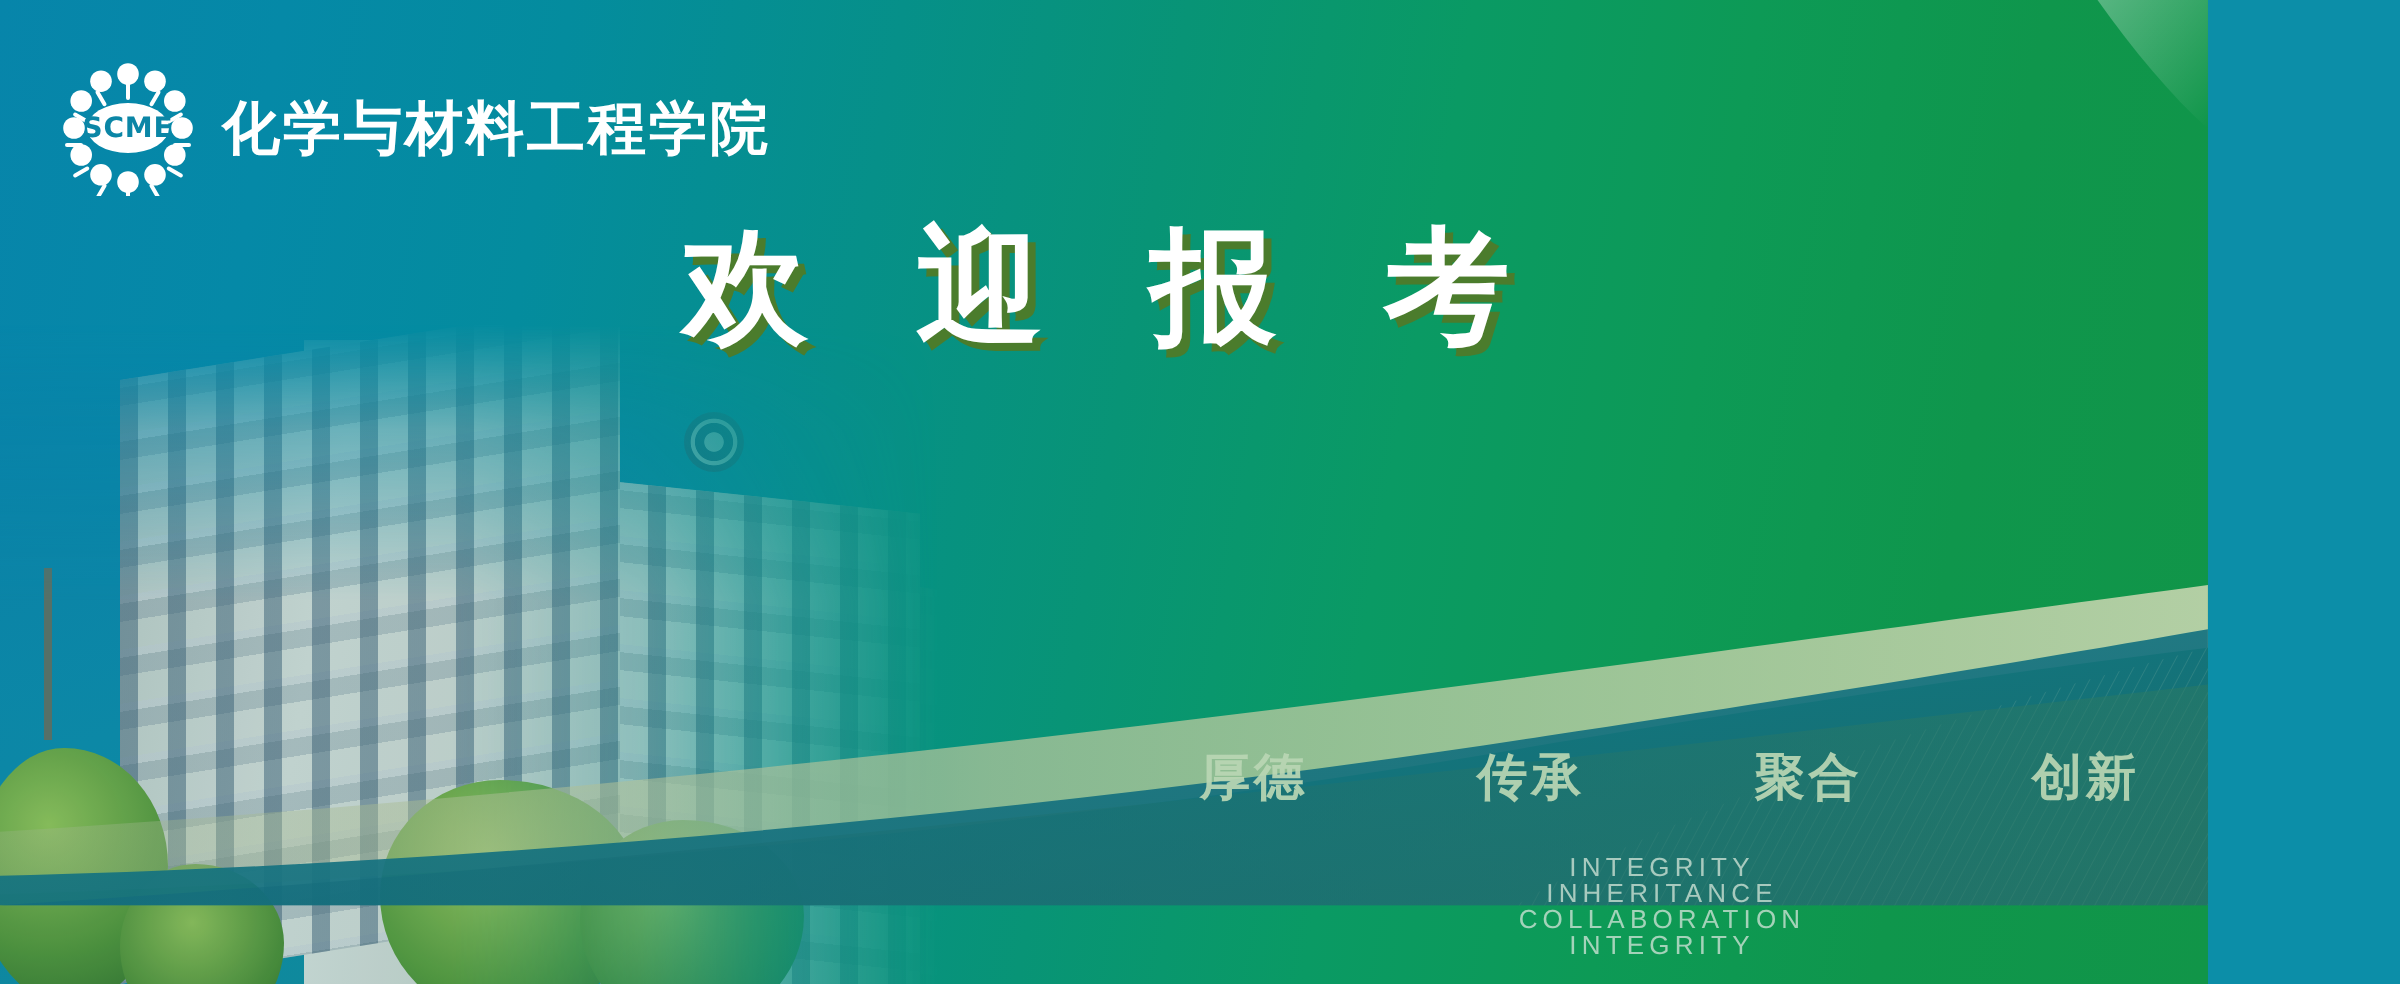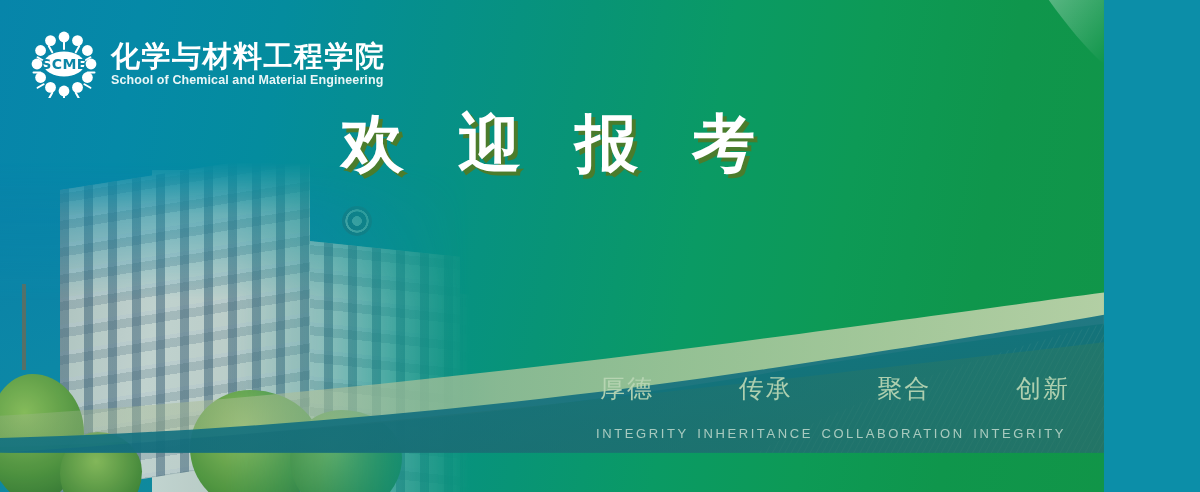--- a/index.html
+++ b/index.html
@@ -70,21 +70,21 @@
   .lamp1b{left:12px;top:116px;width:26px;height:16px;border-radius:4px;background:#7d8a6d;}
   .lamp2{left:258px;bottom:18px;width:4px;height:62px;}
   .lamp2b{left:250px;bottom:74px;width:20px;height:14px;border-radius:4px;background:#7d8a6d;}
 
   
   .ribbons{position:absolute;inset:0;}
 
   
   .masthead{position:absolute;left:30px;top:30px;display:flex;align-items:center;gap:13px;}
   .logo-mark{position:relative;width:68px;height:68px;flex:0 0 68px;}
-  .logo-text{display:flex;flex-direction:column;justify-content:center;gap:3px;}
+  .logo-text{display:flex;flex-direction:row;justify-content:center;gap:13px;}
   .logo-cn{
     color:#ffffff;font-size:29px;font-weight:700;letter-spacing:1.5px;line-height:1;
     font-family:"DejaVu Sans","Liberation Sans",sans-serif;
   }
   .logo-en{
     color:#eaf6f7;font-size:12.5px;font-weight:600;letter-spacing:.1px;line-height:1;white-space:nowrap;
   }
 
   
   .welcome{
@@ -102,28 +102,28 @@
     letter-spacing:3px;line-height:1.05;
     text-shadow:5px 5px 0 #4b7c2c;
     white-space:nowrap;
   }
 
   
   .motto-cn{
     position:absolute;left:600px;top:376px;width:470px;
     display:flex;justify-content:space-between;align-items:center;
     font-family:"DejaVu Sans","Liberation Sans",sans-serif;
-    font-size:25px;font-weight:400;color:#b9d6b4;letter-spacing:2px;line-height:1;
+    font-size:25px;font-weight:700;color:#b9d6b4;letter-spacing:2px;line-height:1;
     opacity:.93;
   }
   .motto-en{
     position:absolute;left:596px;top:427px;width:470px;
     display:flex;justify-content:space-between;align-items:center;
     font-size:13px;font-weight:400;color:#cfe3d6;letter-spacing:2.6px;line-height:1;
-    opacity:.78;white-space:nowrap;
+    opacity:.78;white-space:nowrap;flex-direction:column;
   }
   .motto-en span{display:inline-block;}
 </style>
 </head>
 <body>
 
 <div class="banner">
 
   <div class="photo">
     <div class="sky"></div>
@@ -222,21 +222,20 @@
             <circle cx="20.5" cy="10.6" r="5.4"></circle>
               <rect x="19.5" y="14.6" width="2" height="9" rx="1" transform="rotate(330 20.5 19.1)"></rect>
           </g>
           <ellipse cx="34" cy="34" rx="20.5" ry="12.5"></ellipse>
         </g>
         <text x="34" y="38.6" text-anchor="middle" font-family="'DejaVu Sans','Liberation Sans',sans-serif" font-size="14" font-weight="700" fill="#0b86a6" letter-spacing="0.4">SCME</text>
       </svg>
     </div>
     <div class="logo-text">
       <div class="logo-cn">化学与材料工程学院</div>
-      <div class="logo-en">School of Chemical and Material Engineering</div>
     </div>
   </div>
 
   <div class="welcome">欢 迎 报 考</div>
 
   <div class="motto-cn">
     <span>厚德</span>
     <span>传承</span>
     <span>聚合</span>
     <span>创新</span>

